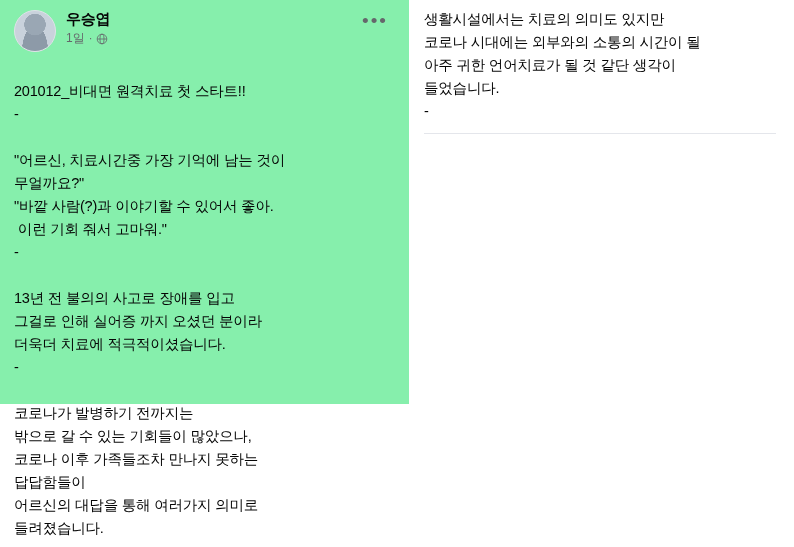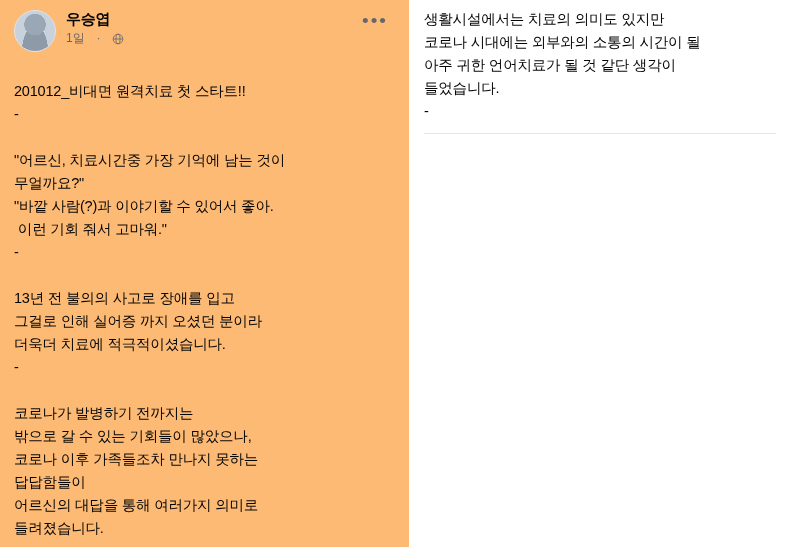--- a/index.html
+++ b/index.html
@@ -19,22 +19,22 @@
     width: 794px;
     height: 547px;
     background: #ffffff;
   }
   
   .post-left {
     position: absolute;
     left: 0;
     top: 0;
     width: 410px;
-    height: 547px;
-    background: #fdba74;
+    height: 404px;
+    background: #86efac;
     box-sizing: border-box;
     padding: 8px 14px 0 14px;
   }
   .post-header {
     display: flex;
     align-items: flex-start;
     position: relative;
     height: 48px;
   }
   .avatar {
@@ -58,21 +58,21 @@
     color: #050505;
     line-height: 18px;
     letter-spacing: -0.2px;
   }
   .meta {
     margin-top: 3px;
     font-size: 12px;
     color: #65676b;
     display: flex;
     align-items: center;
-    gap: 12px;
+    gap: 4px;
     line-height: 14px;
   }
   .meta .dot {
     font-size: 11px;
     color: #65676b;
   }
   .globe-icon {
     display: inline-block;
     width: 12px;
     height: 12px;

